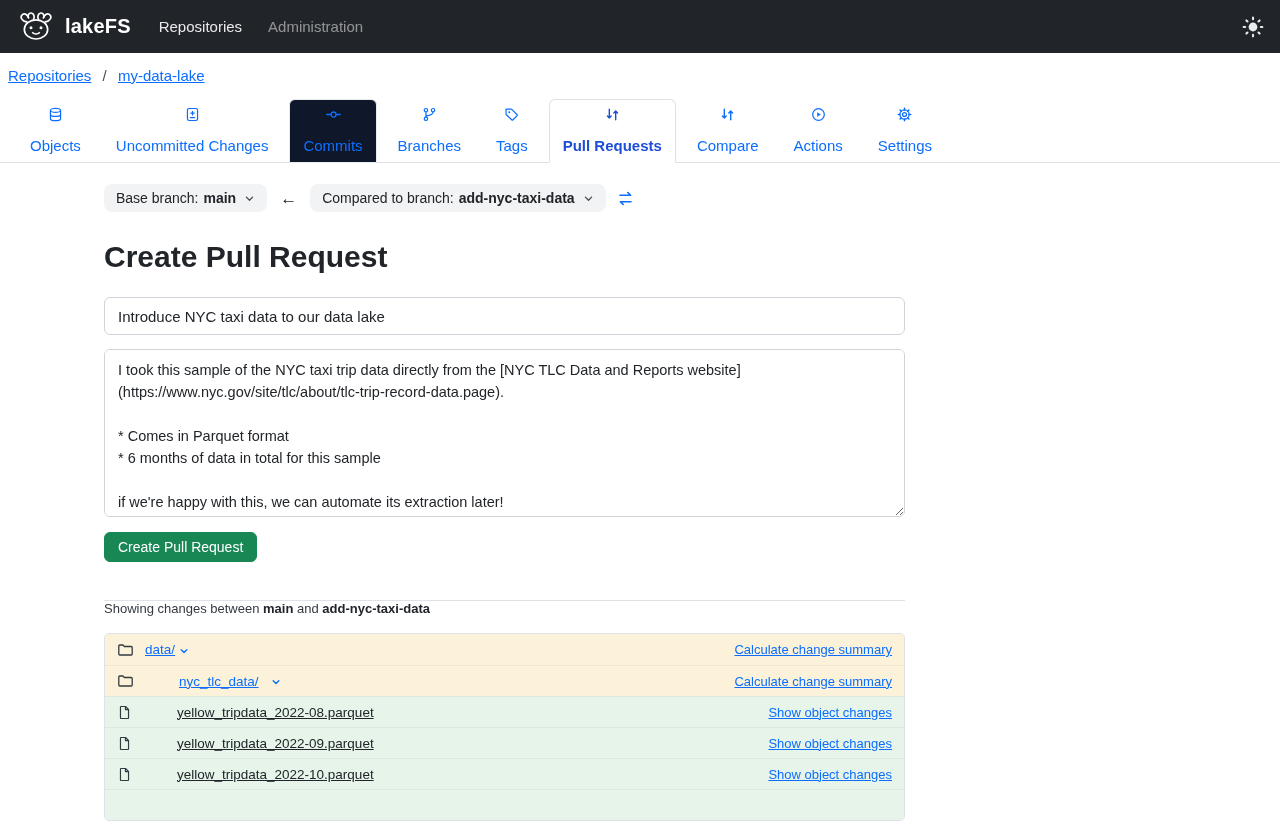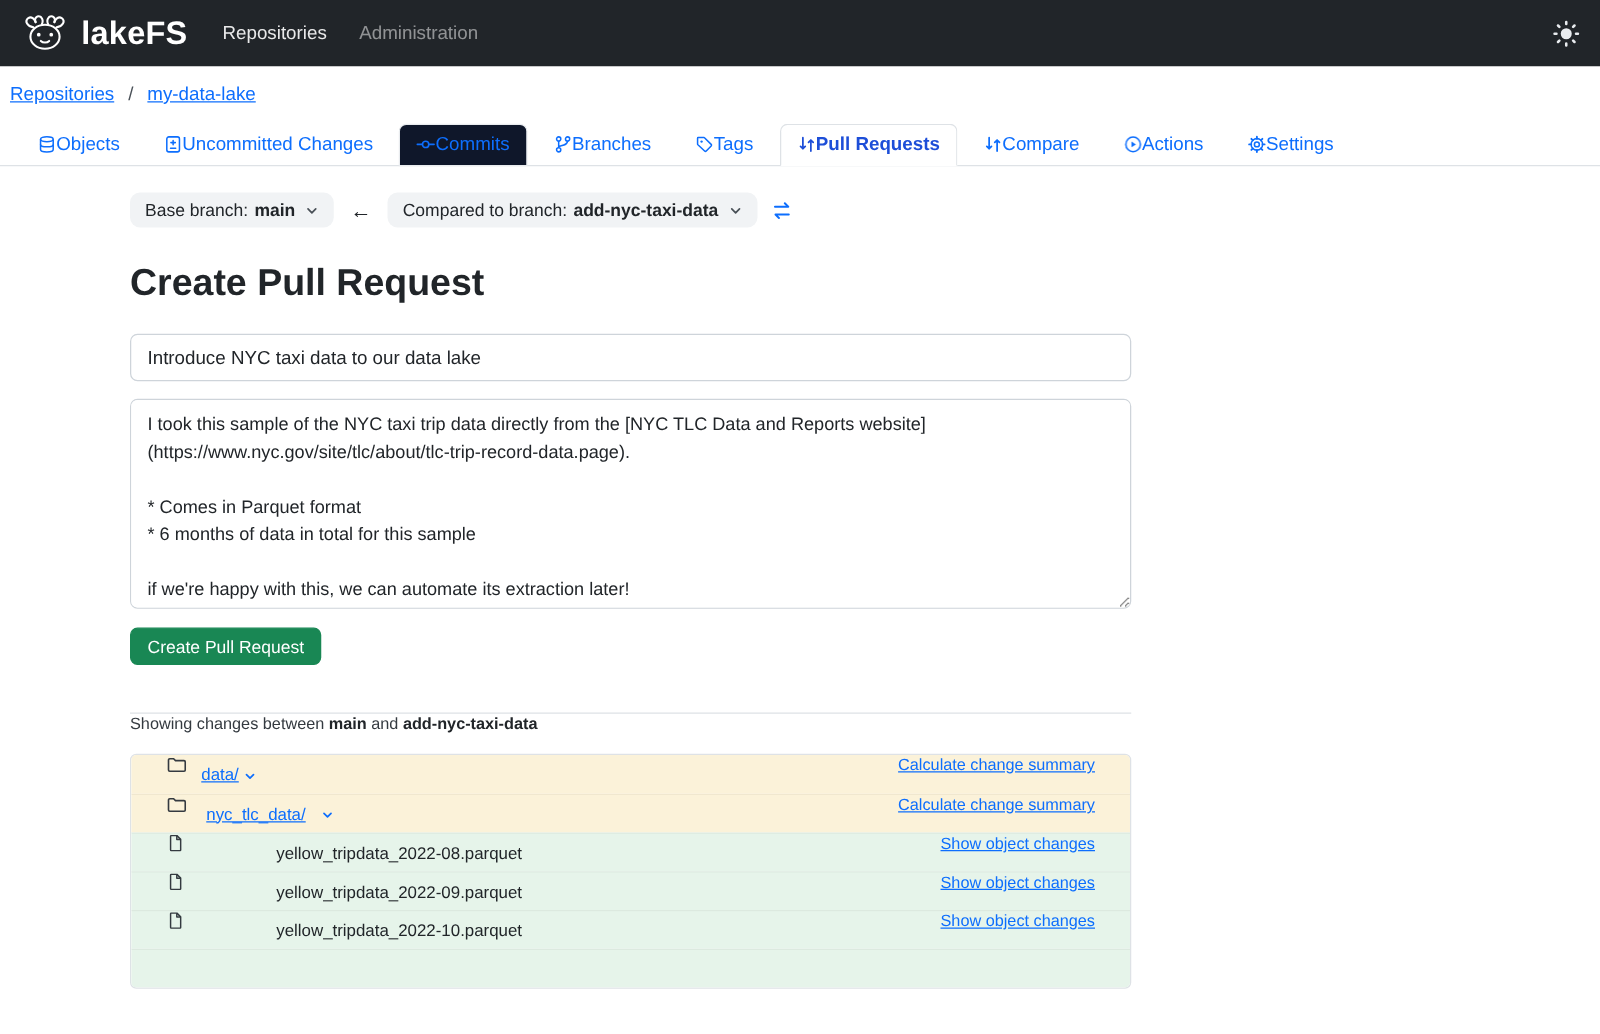--- a/index.html
+++ b/index.html
@@ -12,41 +12,42 @@
     -webkit-font-smoothing:antialiased;
   }
   a { cursor:pointer; }
 
   
   .navbar {
     height:53px; background:#212529; display:flex; align-items:center;
     padding:0 16px; color:#fff;
   }
   .brand { display:flex; align-items:center; gap:9px; }
-  .brand-name { font-size:26px; font-weight:700; letter-spacing:.2px; }
+  .brand-name { font-size:20px; font-weight:700; letter-spacing:.2px; }
   .nav-links { display:flex; gap:26px; margin-left:28px; align-items:center; }
   .nav-link { font-size:15px; color:rgba(255,255,255,.9); font-weight:500; text-decoration:none; }
   .nav-link.inactive { color:rgba(255,255,255,.5); font-weight:400; }
   .nav-right { margin-left:auto; display:flex; align-items:center; gap:20px; }
   .theme-toggle { color:#e9ecef; display:flex; align-items:center; cursor:pointer; }
   .user-menu { display:flex; align-items:center; gap:9px; font-size:15px; cursor:pointer; }
   .caret-down { width:0; height:0; border-top:5px solid #fff; border-left:4px solid transparent; border-right:4px solid transparent; margin-top:2px; }
 
   
   .breadcrumb { padding:14px 8px 15px; font-size:15px; }
   .breadcrumb a { color:#0d6efd; text-decoration:underline; }
   .breadcrumb .sep { color:#495057; margin:0 7px; }
 
   
   .tabs { display:flex; border-bottom:1px solid #dee2e6; padding:0 16px; align-items:flex-end; gap:7px; }
   .tab {
-    display:flex; align-items:center; gap:0; padding:7px 13px 8px;
+    display:flex; align-items:center; gap:15px; padding:7px 13px 8px;
     font-size:15px; color:#0d6efd; border:1px solid transparent;
     border-radius:6px 6px 0 0; margin-bottom:-1px; cursor:pointer; white-space:nowrap;
     text-decoration:none;
+    flex-direction:column;
   }
   .tab .t-ic { display:flex; }
   .tab.hovered { border-color:#e9ecef; background:#0f172a; }
   .tab.active { color:#1d4ed8; font-weight:600; background:#fff; border-color:#dee2e6; border-bottom-color:#fff; }
 
   
   .content { margin-left:104px; width:801px; }
 
   .compare-bar { margin-top:21px; display:flex; align-items:center; gap:13px; }
   .branch-pill {
@@ -82,28 +83,28 @@
 
   
   .changes-table { margin-top:17px; border:1px solid #dee2e6; border-radius:5px; overflow:hidden; }
   .ct-header {
     background:#f8f9fa; border-bottom:1px solid #dee2e6; padding:8px 12px;
     font-family:"DejaVu Sans Mono","Liberation Mono",monospace; font-size:13.5px;
   }
   .ref-link { color:#2b7a6a; text-decoration:underline; }
   .ref-path { color:#212529; font-weight:700; }
 
-  .ct-row { display:flex; height:31px; padding:0 28px; font-size:13.5px; border-top:1px solid rgba(0,0,0,.045); }
+  .ct-row { display:flex; align-items:center; height:31px; padding:0 12px; font-size:13.5px; border-top:1px solid rgba(0,0,0,.045); }
   .ct-row:first-of-type { border-top:none; }
   .ct-row.changed { background:#fbf2d9; }
   .ct-row.added { background:#e6f4ea; }
   .row-icon { display:flex; color:#343a40; flex:0 0 auto; }
   .entry-name { margin-left:12px; display:flex; align-items:center; gap:4px; }
-  .ct-row.depth-1 .entry-name { margin-left:16px;gap:12px; }
-  .ct-row.depth-2 .entry-name { margin-left:73px; }
+  .ct-row.depth-1 .entry-name { margin-left:46px;gap:12px; }
+  .ct-row.depth-2 .entry-name { margin-left:45px;text-decoration:underline; }
   .folder-link { color:#0d6efd; text-decoration:underline; }
   .file-name { color:#212529; font-weight:500; }
   .entry-chev { color:#0d6efd; display:flex; margin-top:2px; }
   .action-link { margin-left:auto; color:#0d6efd; text-decoration:underline; font-size:13px; }
 </style>
 </head>
 <body>
 
 <div class="navbar">
   <div class="brand">

